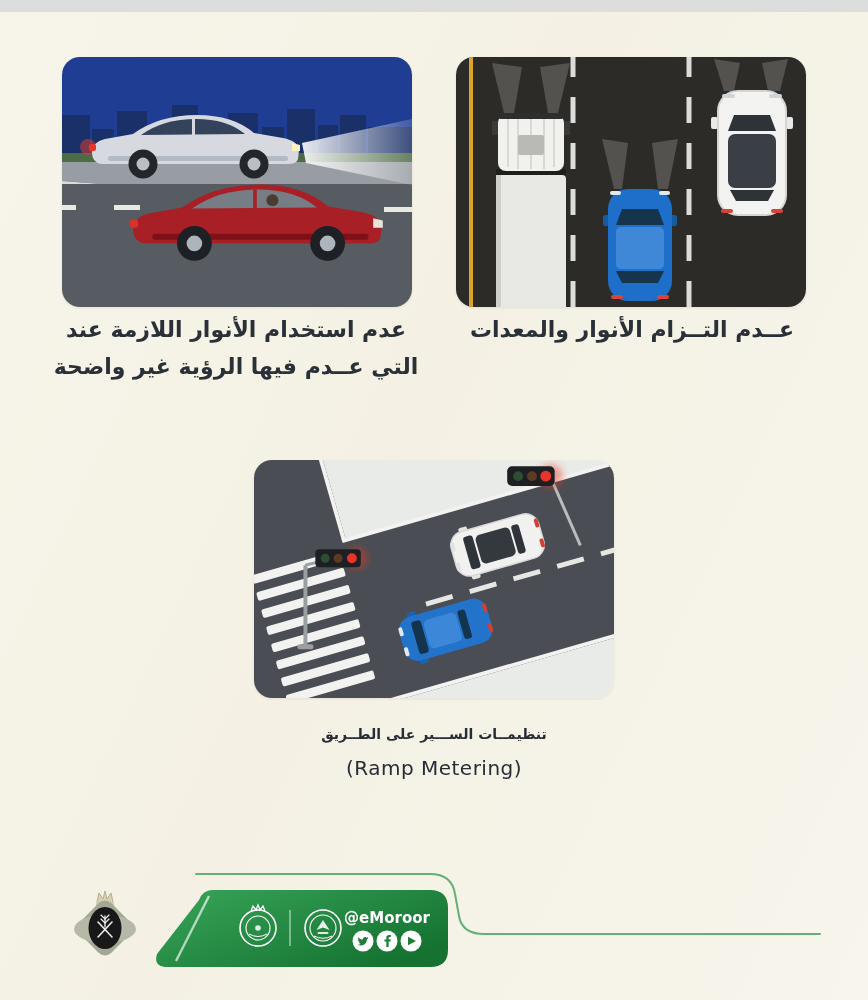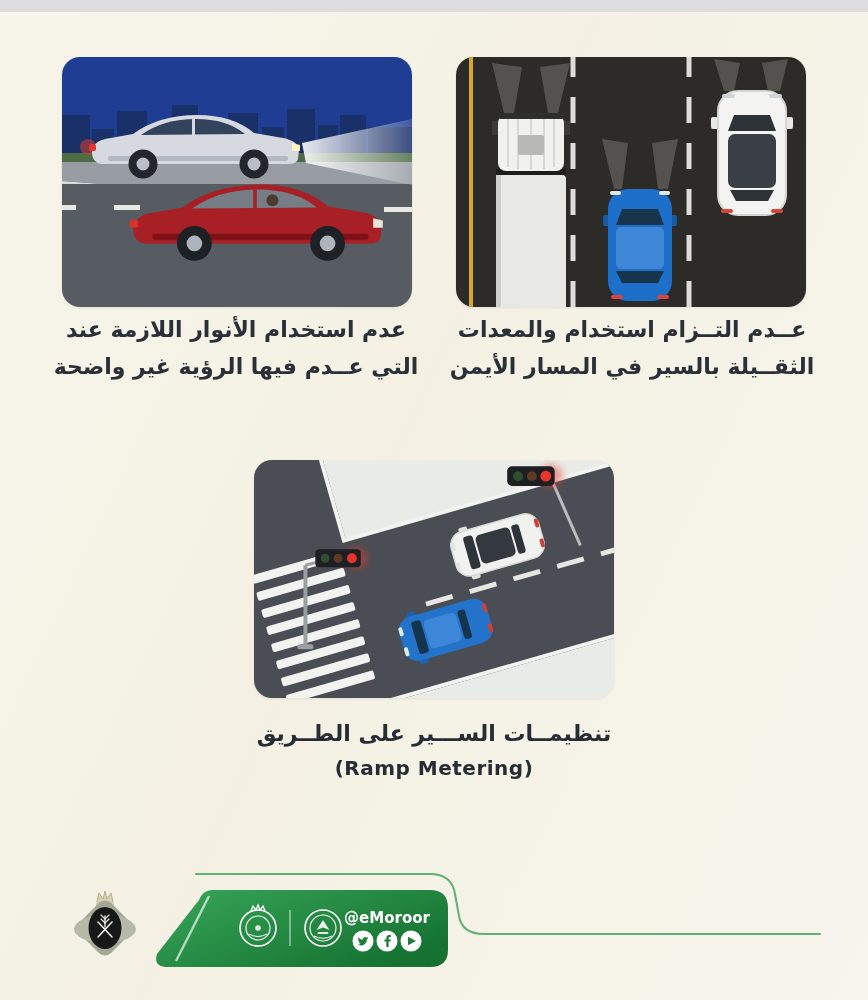--- a/index.html
+++ b/index.html
@@ -9,22 +9,22 @@
   .card{position:absolute;border-radius:18px;overflow:hidden;box-shadow:0 1px 3px rgba(0,0,0,.08);}
   #card-night{left:62px;top:45px;width:350px;height:250px;}
   #card-truck{left:456px;top:45px;width:350px;height:250px;}
   #card-ramp{left:254px;top:448px;width:360px;height:238px;}
   .card svg{display:block;width:100%;height:100%;}
   .caption{position:absolute;width:392px;text-align:center;direction:rtl;
            font-weight:bold;color:#2a3038;font-size:22px;line-height:37px;}
   #caption-left{left:40px;top:299px;}
   #caption-right{left:436px;top:299px;}
   #caption-mid{position:absolute;left:184px;top:705px;width:500px;text-align:center;color:#272d35;}
-  #caption-mid .ar{font-size:22px;font-weight:bold;direction:rtl;line-height:34px;}
-  #caption-mid .en{font-size:20px;font-weight:bold;margin-top:5px;letter-spacing:.5px;}
+  #caption-mid .ar{font-size:14px;font-weight:bold;direction:rtl;line-height:34px;}
+  #caption-mid .en{font-size:20px;font-weight:normal;margin-top:5px;letter-spacing:.5px;}
   #footer-art{position:absolute;left:0;top:846px;width:868px;height:140px;}
   #bottom-bar{position:absolute;left:0;bottom:0;width:868px;height:11px;
               background:linear-gradient(#8e8e8e,#ababab);border-top:1px solid #7a7a7a;}
 </style>
 </head>
 <body>
 
 <div class="page">
 
   <div class="card" id="card-night">
@@ -151,22 +151,21 @@
           <rect x="315" y="152" width="12" height="4" rx="2" fill="#d8433a"></rect>
       </g>
     </svg>
   </div>
 
   <div class="caption" id="caption-left">
     <div>عدم استخدام الأنوار اللازمة عند</div>
     <div>التي عــدم فيها الرؤية غير واضحة</div>
   </div>
   <div class="caption" id="caption-right">
-    <div>عــدم التــزام استخدام والمعدات</div>
-    <div>الثقــيلة بالسير في المسار الأيمن</div>
+    <div>عــدم التــزام الأنوار والمعدات</div>
   </div>
 
   <div class="card" id="card-ramp">
     <svg viewBox="0 0 364 240">
       <defs>
         <filter id="glow" x="-80%" y="-80%" width="260%" height="260%">
             <feGaussianBlur stdDeviation="4"></feGaussianBlur>
           </filter>
       </defs>
       <rect x="0" y="0" width="364" height="240" fill="#e9ebe8"></rect>

